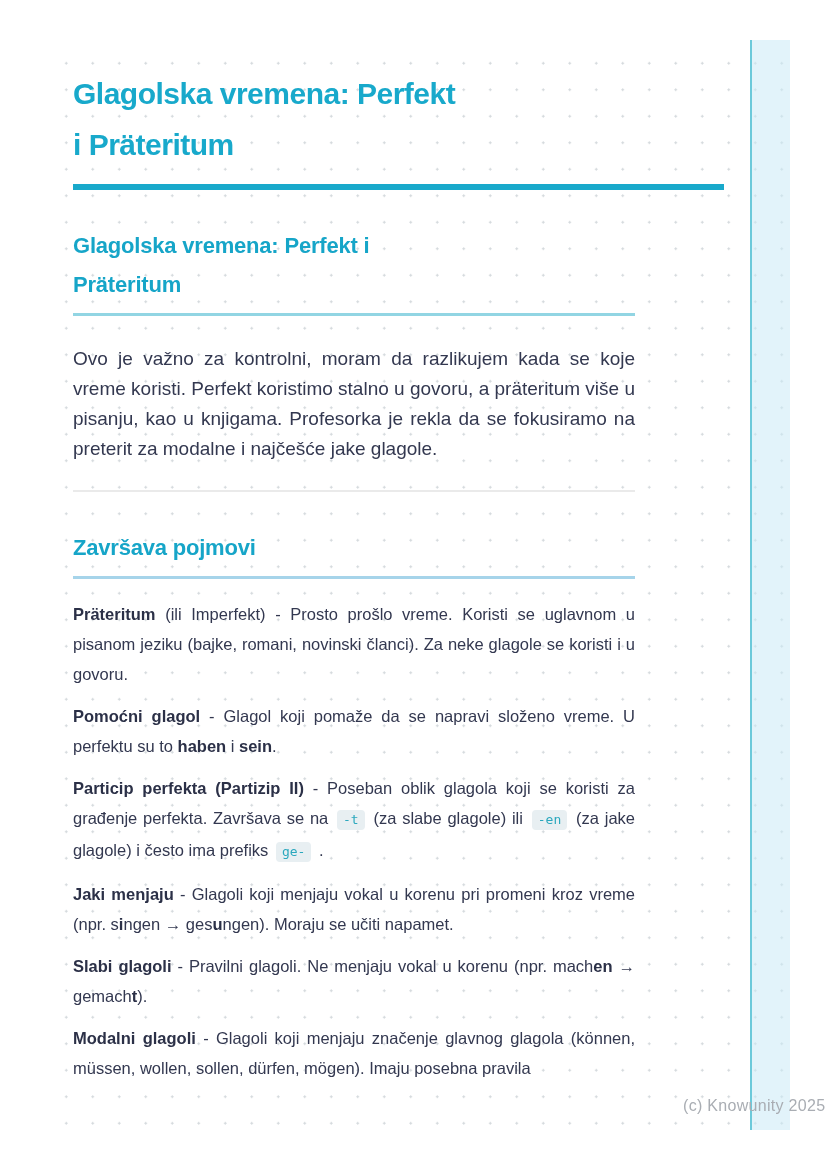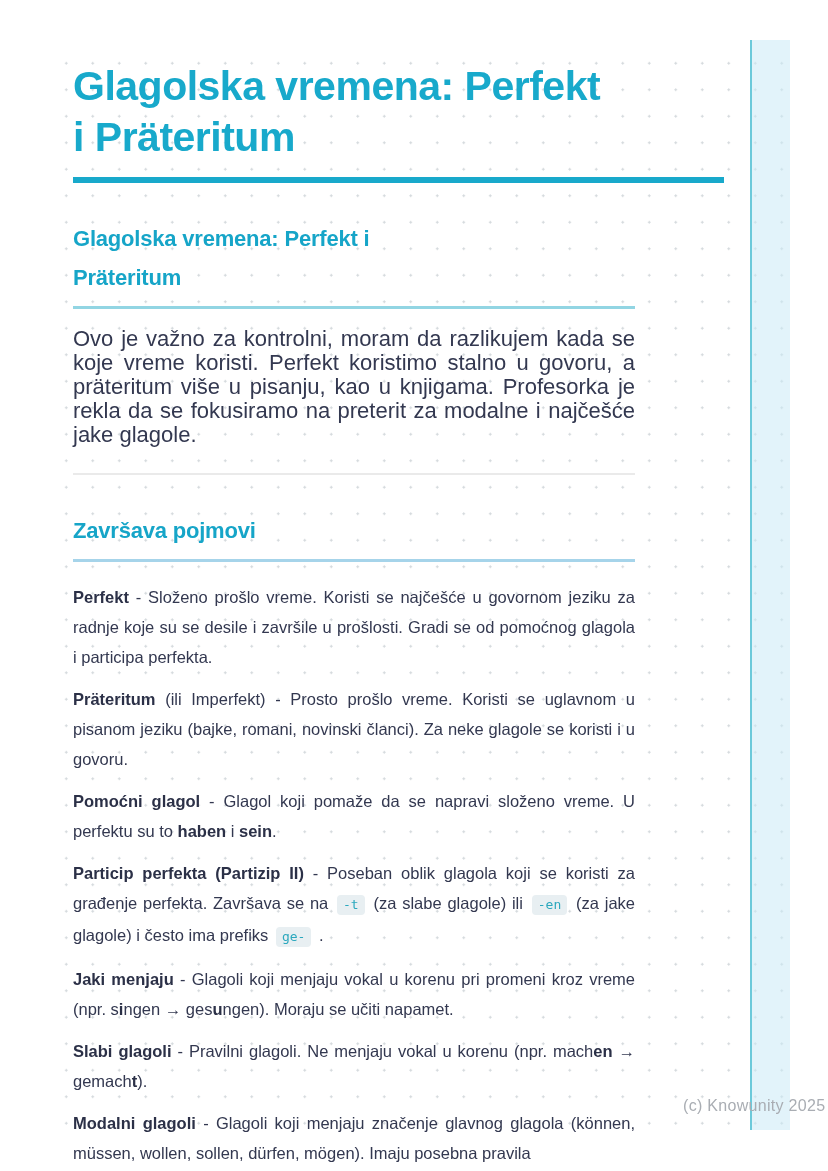--- a/index.html
+++ b/index.html
@@ -26,22 +26,22 @@
     position: absolute;
     right: 0; top: 0; bottom: 0;
     width: 40px;
     background: rgba(202, 233, 245, 0.55);
     border-left: 2px solid #6cc9da;
   }
 
   .content { position: absolute; left: 28px; top: 0; width: 651px; }
 
   .doc-title {
-    margin-top: 21px;
-    font-size: 41px;
+    margin-top: 28px;
+    font-size: 30px;
     line-height: 51px;
     font-weight: bold;
     letter-spacing: -0.5px;
     color: #18a9cb;
   }
   .title-rule {
     margin-top: 14px;
     width: 651px; height: 6px;
     background: #18a9cb;
   }
@@ -53,23 +53,23 @@
     font-size: 22px;
     line-height: 39px;
     font-weight: bold;
     letter-spacing: -0.2px;
     color: #16a5c8;
   }
   .h2-rule  { margin-top: 9px; width: 562px; height: 3px; background: #92d5e3; }
   .h2-rule2 { margin-top: 9px; width: 562px; height: 3px; background: #a6d4ea; }
 
   .body-par {
-    margin-top: 18px;
-    font-size: 22px;
-    line-height: 24px;
+    margin-top: 28px;
+    font-size: 19px;
+    line-height: 30px;
     color: #333850;
     text-align: justify;
   }
 
   .divider { margin-top: 26px; width: 562px; height: 2px; background: #eaeaea; }
 
   .terms { margin-top: 20px; }
   .term {
     margin-bottom: 12px;
     font-size: 16.5px;
@@ -122,21 +122,20 @@
         <div class="h2-rule"></div>
 
         <p class="body-par">Ovo je važno za kontrolni, moram da razlikujem kada se koje vreme koristi. Perfekt koristimo stalno u govoru, a präteritum više u pisanju, kao u knjigama. Profesorka je rekla da se fokusiramo na preterit za modalne i najčešće jake glagole.</p>
 
         <div class="divider"></div>
 
         <h2 class="h2">Završava pojmovi</h2>
         <div class="h2-rule2"></div>
 
         <div class="terms">
-            <p class="term"><span class="b">Perfekt</span><span> - Složeno prošlo vreme. Koristi se najčešće u govornom jeziku za radnje koje su se desile i završile u prošlosti. Gradi se od pomoćnog glagola i participa perfekta.</span></p>
             <p class="term"><span class="b">Präteritum</span><span> (ili Imperfekt) - Prosto prošlo vreme. Koristi se uglavnom u pisanom jeziku (bajke, romani, novinski članci). Za neke glagole se koristi i u govoru.</span></p>
             <p class="term"><span class="b">Pomoćni glagol</span><span> - Glagol koji pomaže da se napravi složeno vreme. U perfektu su to </span><span class="b">haben</span><span> i </span><span class="b">sein</span><span>.</span></p>
             <p class="term"><span class="b">Particip perfekta (Partizip II)</span><span> - Poseban oblik glagola koji se koristi za građenje perfekta. Završava se na </span><span class="code">-t</span><span> (za slabe glagole) ili </span><span class="code">-en</span><span> (za jake glagole) i često ima prefiks </span><span class="code">ge-</span><span> .</span></p>
             <p class="term"><span class="b">Jaki menjaju</span><span> - Glagoli koji menjaju vokal u korenu pri promeni kroz vreme (npr. s</span><span class="b">i</span><span>ngen → ges</span><span class="b">u</span><span>ngen). Moraju se učiti napamet.</span></p>
             <p class="term"><span class="b">Slabi glagoli</span><span> - Pravilni glagoli. Ne menjaju vokal u korenu (npr. mach</span><span class="b">en</span><span> → gemach</span><span class="b">t</span><span>).</span></p>
             <p class="term"><span class="b">Modalni glagoli</span><span> - Glagoli koji menjaju značenje glavnog glagola (können, müssen, wollen, sollen, dürfen, mögen). Imaju posebna pravila</span></p>
           </div>
 
       </div>
     </div>

